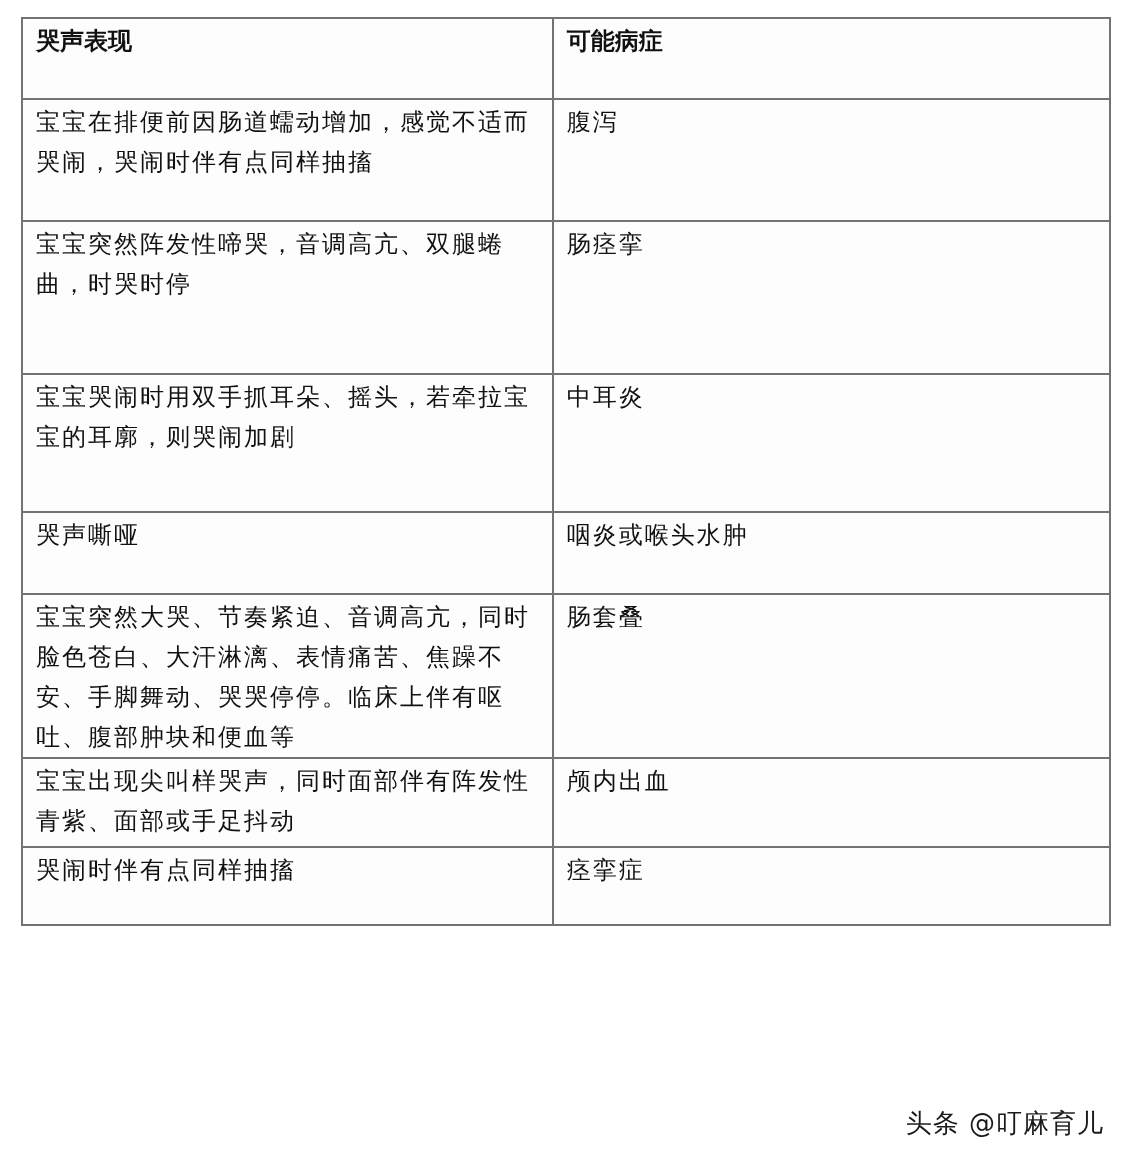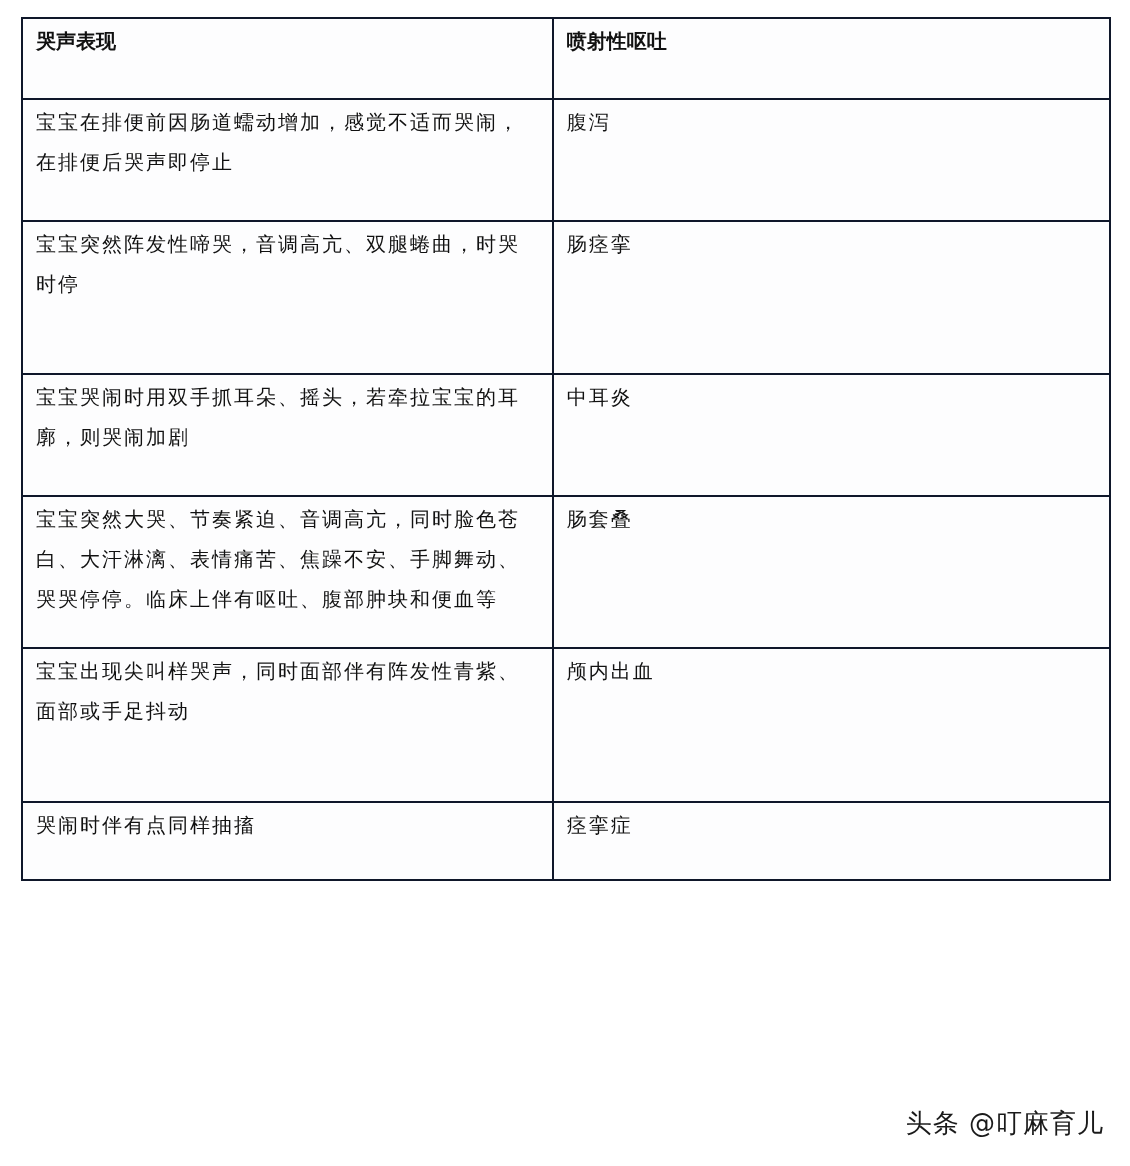--- a/index.html
+++ b/index.html
@@ -12,25 +12,25 @@
     color: #111111;
   }
   .tbl {
     position: absolute;
     left: 21px; top: 17px;
     width: 1090px;
     border-collapse: collapse;
     table-layout: fixed;
   }
   .tbl td, .tbl th {
-    border: 2px solid #0f172a;
+    border: 2px solid #737373;
     vertical-align: top;
     text-align: left;
     padding: 2px 12px 0 13px;
-    font-size: 20px;
+    font-size: 24px;
     line-height: 40px;
     letter-spacing: 2px;
     font-weight: normal;
     background: #fdfdfe;
     overflow: hidden;
   }
   .tbl th { font-weight: bold; letter-spacing: 0px; }
   .col1 { width: 518px; }
   .col2 { width: 544px; }
   .watermark {
@@ -48,41 +48,45 @@
 <body>
 
 <table class="tbl">
   <colgroup>
       <col class="col1">
       <col class="col2">
     </colgroup>
   <thead>
     <tr style="height:81px">
       <th>哭声表现</th>
-      <th>喷射性呕吐</th>
+      <th>可能病症</th>
     </tr>
   </thead>
   <tbody>
     <tr style="height:122px">
-      <td>宝宝在排便前因肠道蠕动增加，感觉不适而哭闹，在排便后哭声即停止</td>
+      <td>宝宝在排便前因肠道蠕动增加，感觉不适而哭闹，哭闹时伴有点同样抽搐</td>
       <td>腹泻</td>
     </tr>
     <tr style="height:153px">
       <td>宝宝突然阵发性啼哭，音调高亢、双腿蜷曲，时哭时停</td>
       <td>肠痉挛</td>
     </tr>
-    <tr style="height:122px">
+    <tr style="height:138px">
       <td>宝宝哭闹时用双手抓耳朵、摇头，若牵拉宝宝的耳廓，则哭闹加剧</td>
       <td>中耳炎</td>
+    </tr>
+    <tr style="height:82px">
+      <td>哭声嘶哑</td>
+      <td>咽炎或喉头水肿</td>
     </tr>
     <tr style="height:152px">
       <td>宝宝突然大哭、节奏紧迫、音调高亢，同时脸色苍白、大汗淋漓、表情痛苦、焦躁不安、手脚舞动、哭哭停停。临床上伴有呕吐、腹部肿块和便血等</td>
       <td>肠套叠</td>
     </tr>
-    <tr style="height:154px">
+    <tr style="height:89px">
       <td>宝宝出现尖叫样哭声，同时面部伴有阵发性青紫、面部或手足抖动</td>
       <td>颅内出血</td>
     </tr>
     <tr style="height:78px">
       <td>哭闹时伴有点同样抽搐</td>
       <td>痉挛症</td>
     </tr>
   </tbody>
 </table>
 

